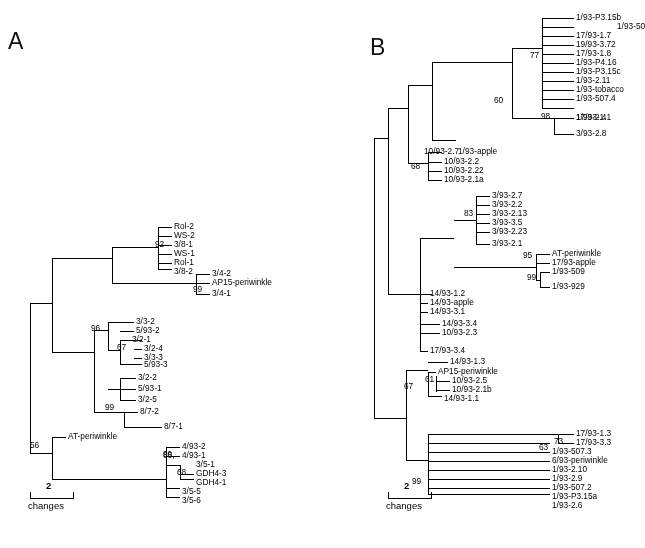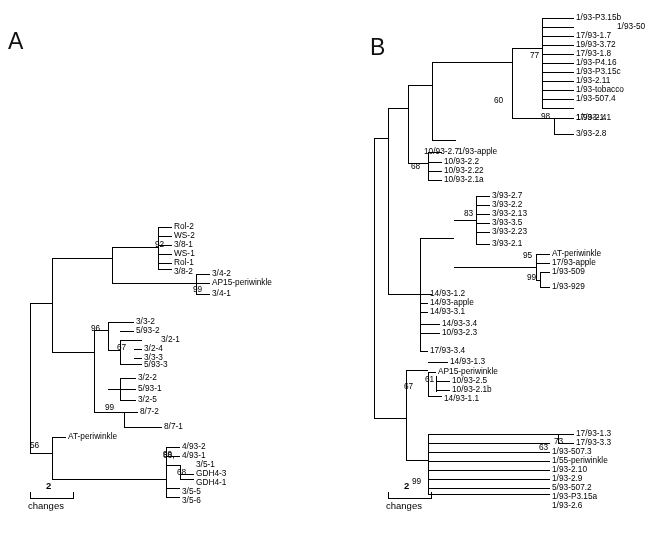--- a/index.html
+++ b/index.html
@@ -166,21 +166,21 @@
   <div class="tip-label" style="left:174px; top:249px;">WS-1</div>
   <div class="tip-label" style="left:174px; top:258px;">Rol-1</div>
   <div class="tip-label" style="left:174px; top:267px;">3/8-2</div>
 
   <div class="tip-label" style="left:212px; top:269px;">3/4-2</div>
   <div class="tip-label" style="left:212px; top:278px;">AP15-periwinkle</div>
   <div class="tip-label" style="left:212px; top:289px;">3/4-1</div>
 
   <div class="tip-label" style="left:136px; top:317px;">3/3-2</div>
   <div class="tip-label" style="left:136px; top:326px;">5/93-2</div>
-  <div class="tip-label" style="left:161px; top:335px;">3/2-1</div>
+  <div class="tip-label" style="left:132px; top:335px;">3/2-1</div>
   <div class="tip-label" style="left:144px; top:344px;">3/2-4</div>
   <div class="tip-label" style="left:144px; top:353px;">3/3-3</div>
   <div class="tip-label" style="left:144px; top:360px;">5/93-3</div>
 
   <div class="tip-label" style="left:138px; top:373px;">3/2-2</div>
   <div class="tip-label" style="left:138px; top:384px;">5/93-1</div>
   <div class="tip-label" style="left:138px; top:395px;">3/2-5</div>
 
   <div class="tip-label" style="left:140px; top:407px;">8/7-2</div>
   <div class="tip-label" style="left:164px; top:422px;">8/7-1</div>
@@ -350,24 +350,24 @@
 
   <div class="tip-label" style="left:450px; top:357px;">14/93-1.3</div>
   <div class="tip-label" style="left:438px; top:367px;">AP15-periwinkle</div>
   <div class="tip-label" style="left:452px; top:376px;">10/93-2.5</div>
   <div class="tip-label" style="left:452px; top:385px;">10/93-2.1b</div>
   <div class="tip-label" style="left:444px; top:394px;">14/93-1.1</div>
 
   <div class="tip-label" style="left:576px; top:429px;">17/93-1.3</div>
   <div class="tip-label" style="left:576px; top:438px;">17/93-3.3</div>
   <div class="tip-label" style="left:552px; top:447px;">1/93-507.3</div>
-  <div class="tip-label" style="left:552px; top:456px;">1/55-periwinkle</div>
+  <div class="tip-label" style="left:552px; top:456px;">6/93-periwinkle</div>
   <div class="tip-label" style="left:552px; top:465px;">1/93-2.10</div>
   <div class="tip-label" style="left:552px; top:474px;">1/93-2.9</div>
-  <div class="tip-label" style="left:552px; top:483px;">5/93-507.2</div>
+  <div class="tip-label" style="left:552px; top:483px;">1/93-507.2</div>
   <div class="tip-label" style="left:552px; top:492px;">1/93-P3.15a</div>
   <div class="tip-label" style="left:552px; top:501px;">1/93-2.6</div>
 
   <div class="boot-label" style="left:530px; top:51px;">77</div>
   <div class="boot-label" style="left:494px; top:96px;">60</div>
   <div class="boot-label" style="left:541px; top:112px;">98</div>
   <div class="boot-label" style="left:411px; top:162px;">68</div>
   <div class="boot-label" style="left:464px; top:209px;">83</div>
   <div class="boot-label" style="left:523px; top:251px;">95</div>
   <div class="boot-label" style="left:527px; top:273px;">99</div>

